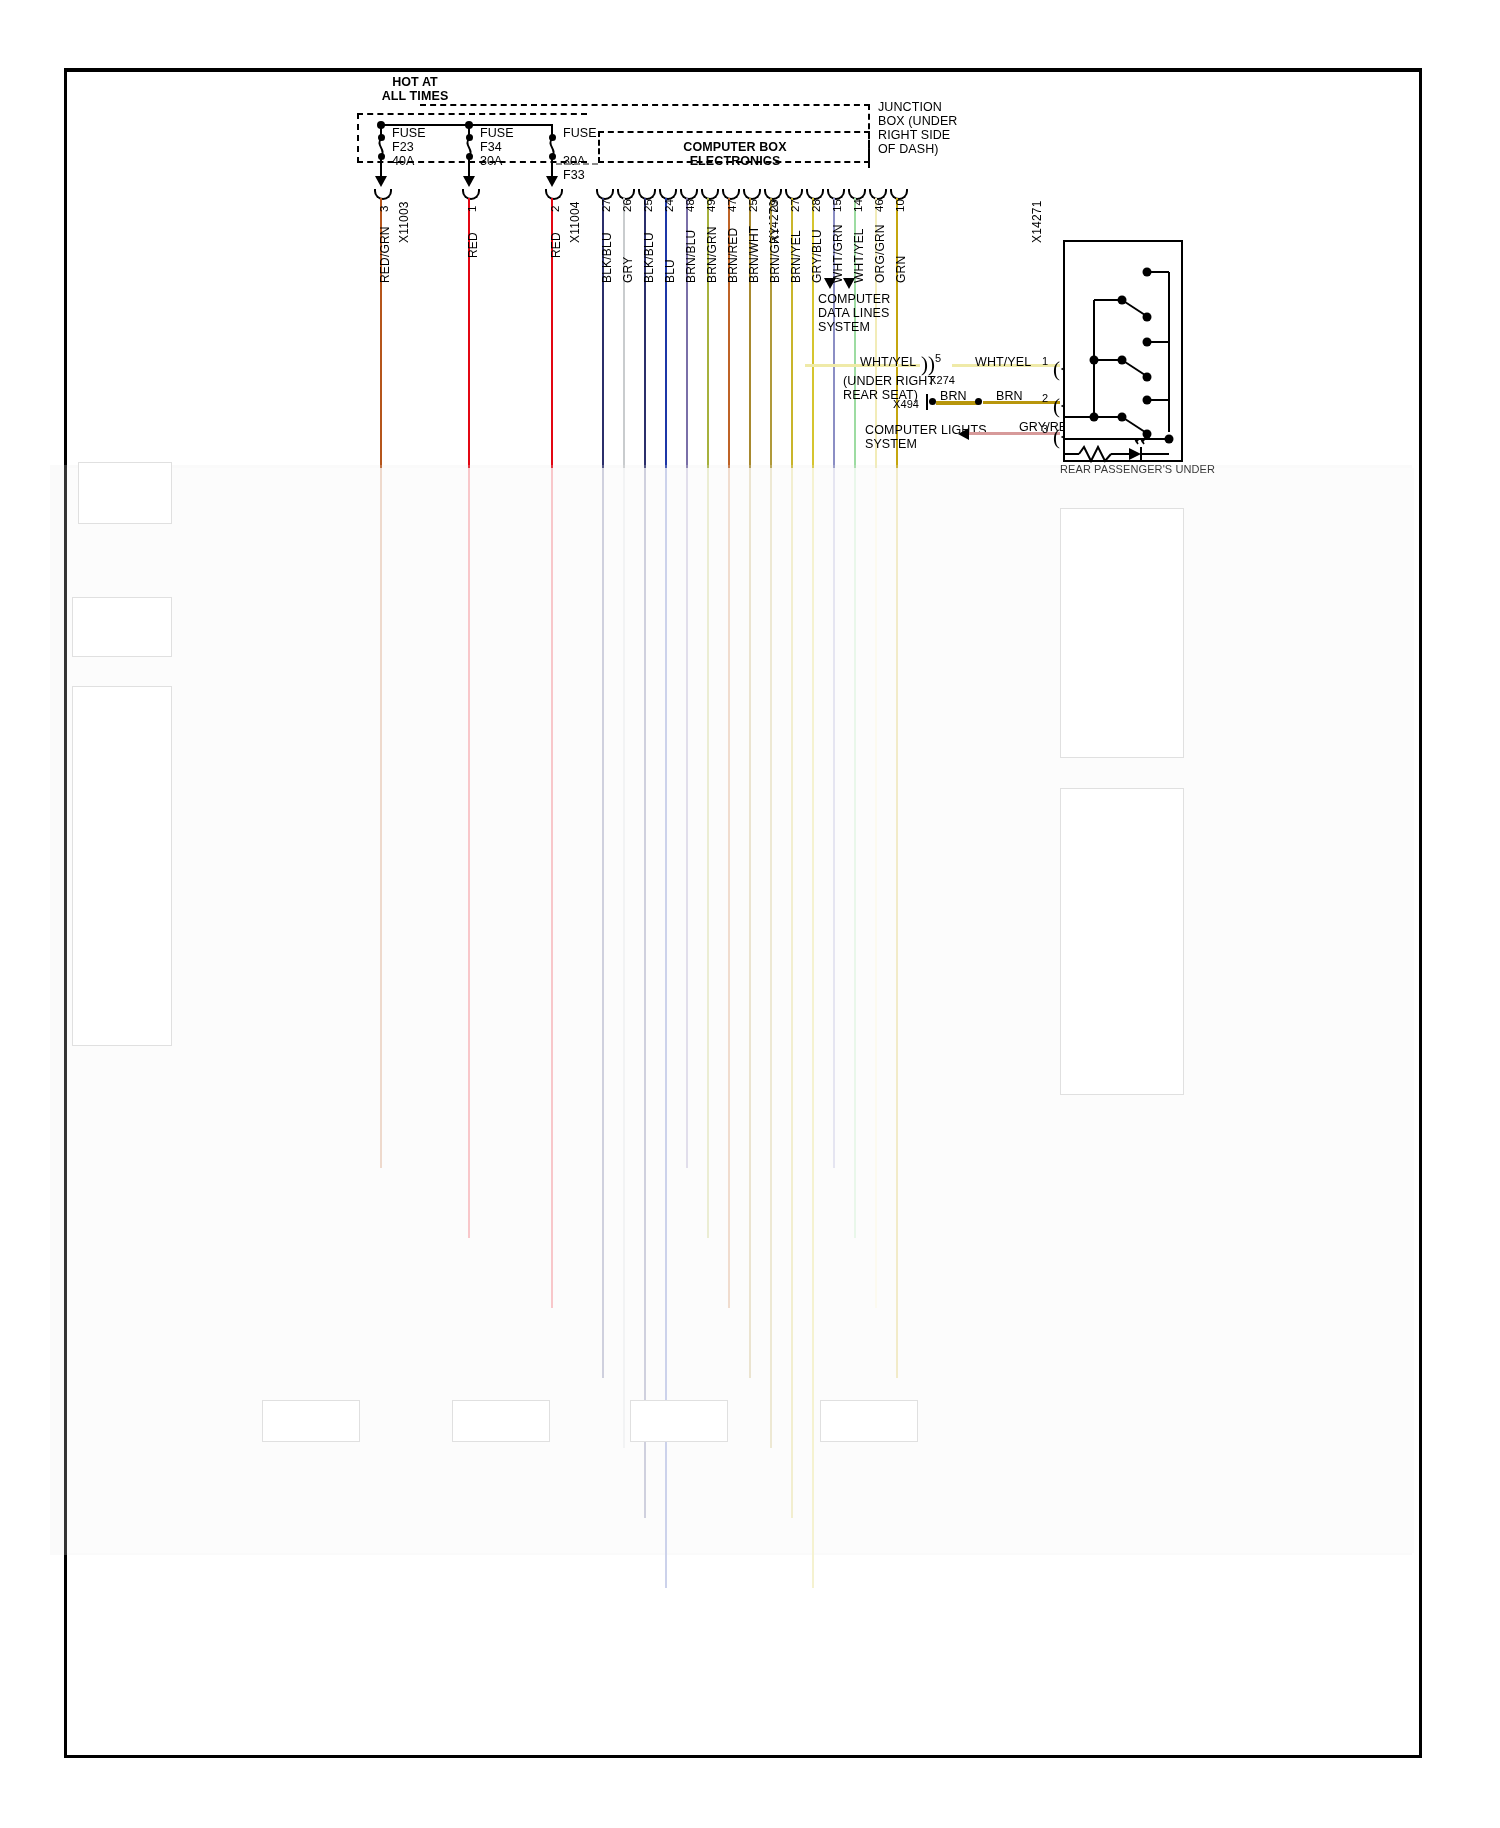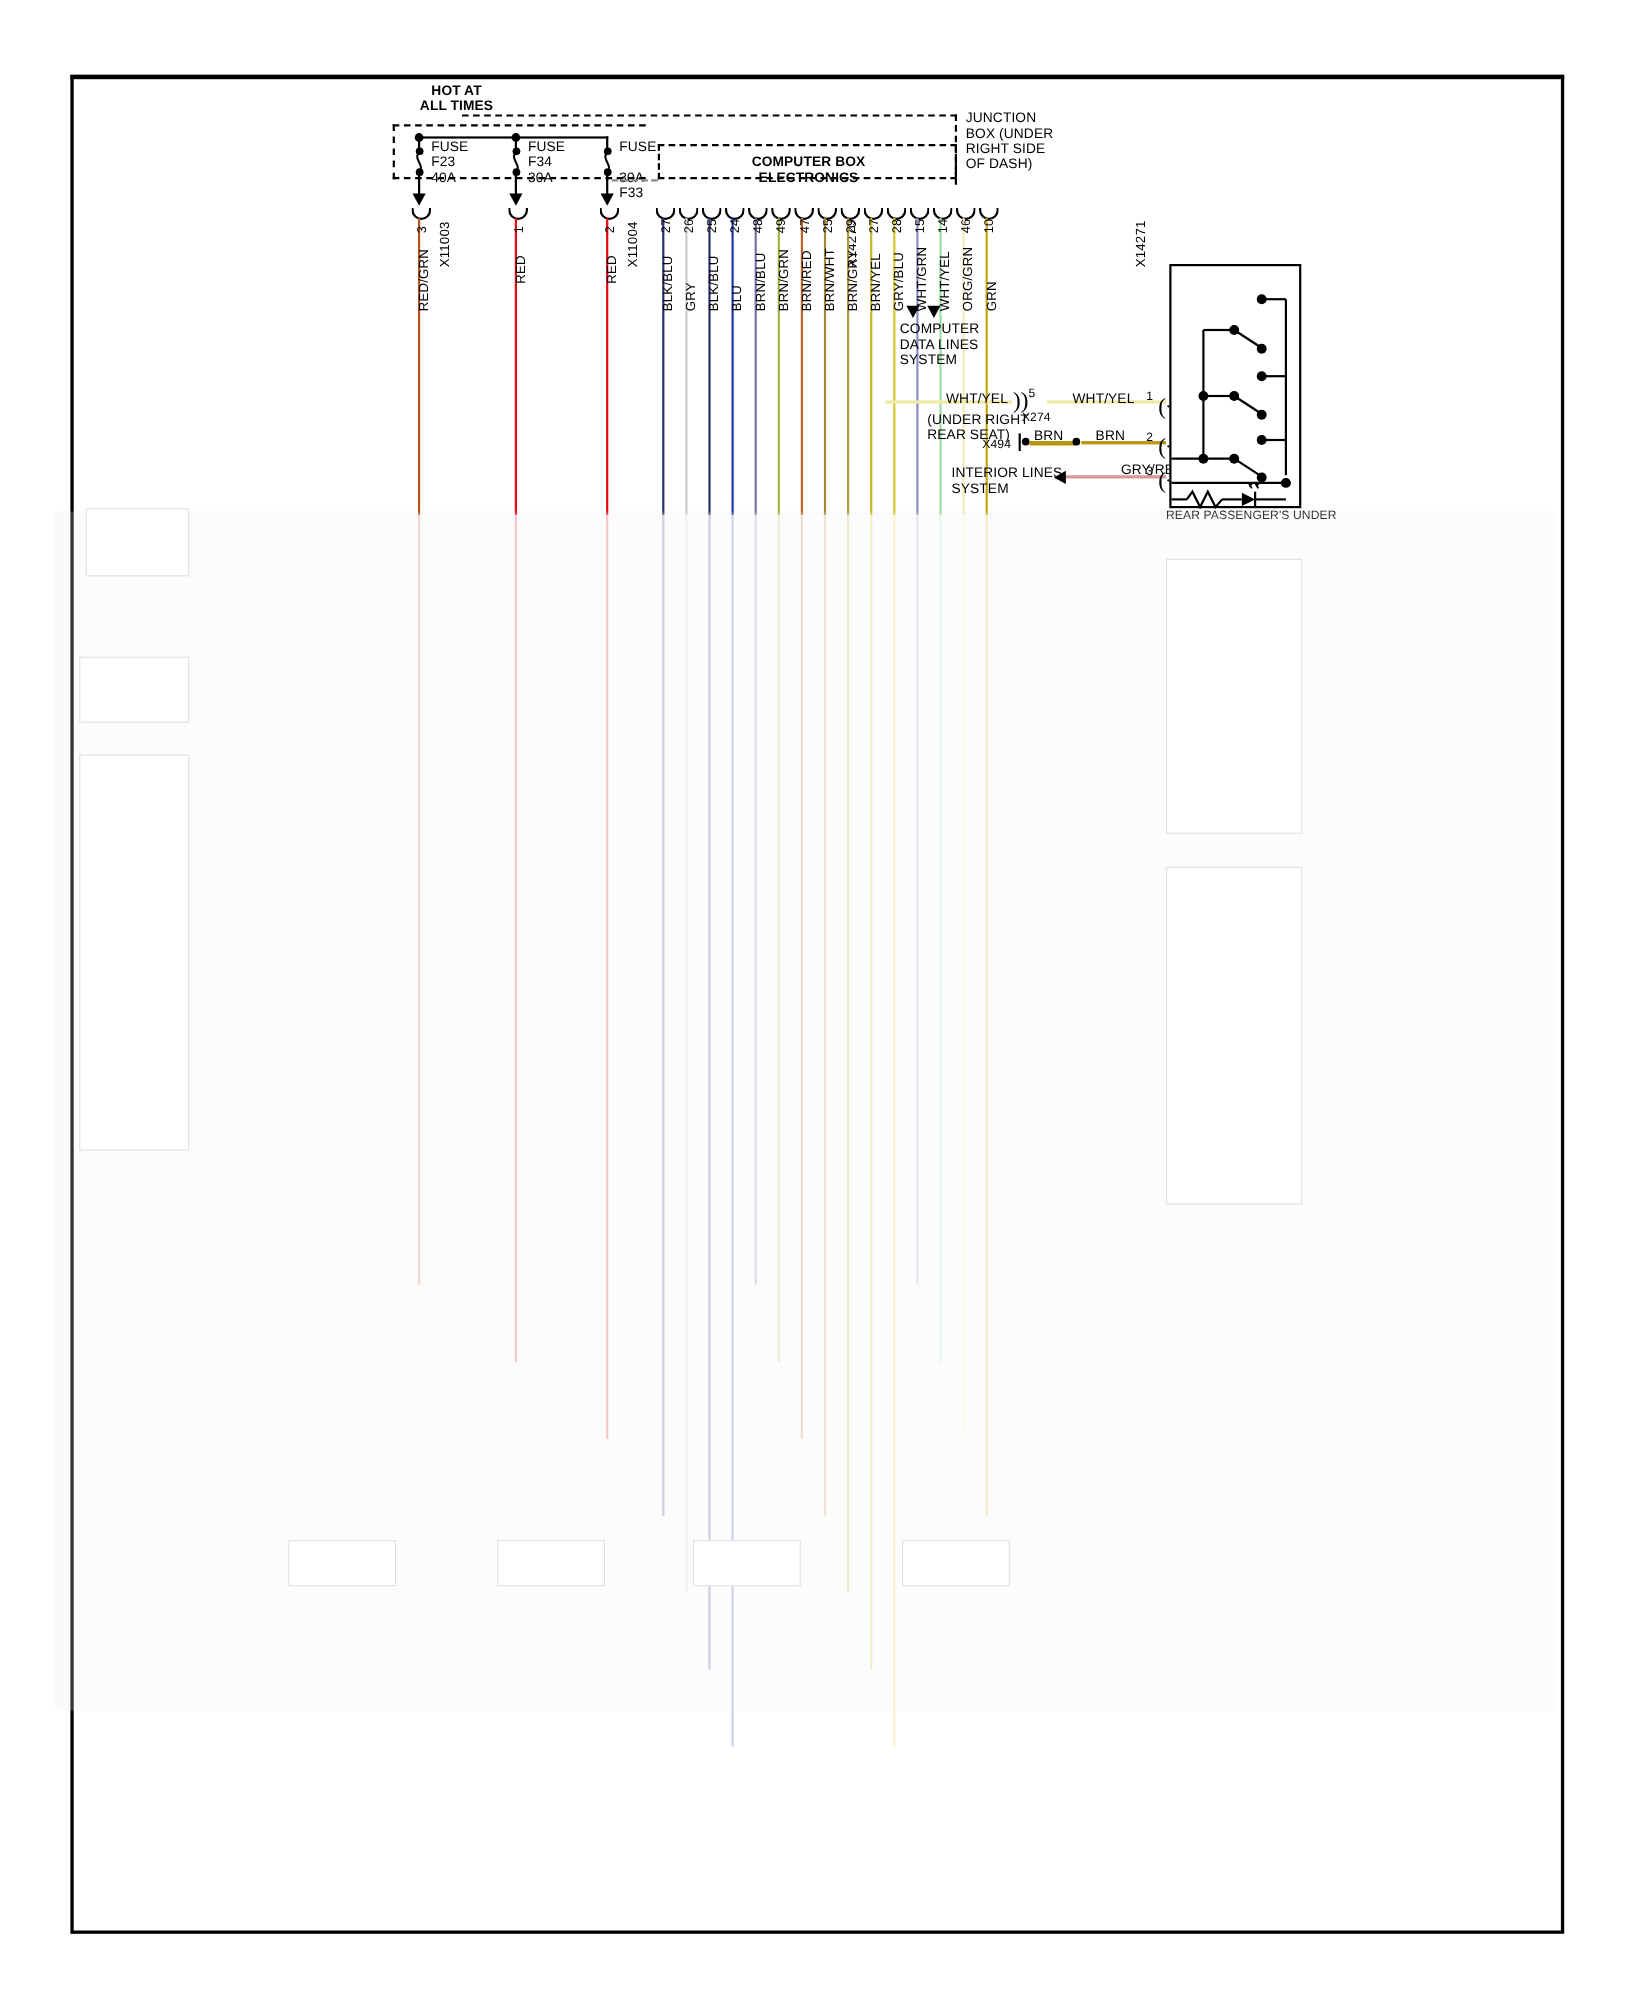--- a/index.html
+++ b/index.html
@@ -230,21 +230,21 @@
   <div class="solid-v" style="left:926px;top:394px;height:16px;"></div>
   <div class="dot sm" style="left:929px;top:398px;"></div>
   <div class="wh" style="left:936px;top:401px;width:42px;background:#b8960c;height:3px;border-top:1px dashed #b8960c;"></div>
   <div class="t" style="left:940px;top:389px;"><span>BRN</span></div>
   <div class="dot sm" style="left:975px;top:398px;"></div>
   <div class="wh" style="left:983px;top:401px;width:77px;background:#b8960c;height:3px;"></div>
   <div class="t" style="left:996px;top:389px;"><span>BRN</span></div>
   <div class="t sm" style="left:1042px;top:392px;"><span>2</span></div>
   <div class="splice" style="left:1053px;top:394px;">(&lt;</div>
 
-  <div class="t" style="left:865px;top:423px;"><span>INTERIOR LINES
+  <div class="t" style="left:865px;top:423px;"><span>COMPUTER LIGHTS
 SYSTEM</span></div>
   <div class="arr-l" style="left:958px;top:428px;"></div>
   <div class="wh" style="left:969px;top:432px;width:91px;background:#d79a9a;height:3px;"></div>
   <div class="t" style="left:1008px;top:420px;margin-left:11px;"><span>GRY/RED</span></div>
   <div class="t sm" style="left:1042px;top:423px;"><span>3</span></div>
   <div class="splice" style="left:1053px;top:425px;">(&lt;</div>
 
   <div class="modbox" style="left:1063px;top:240px;width:120px;height:222px;">
     <svg width="118" height="220" viewBox="0 0 118 220">
 

